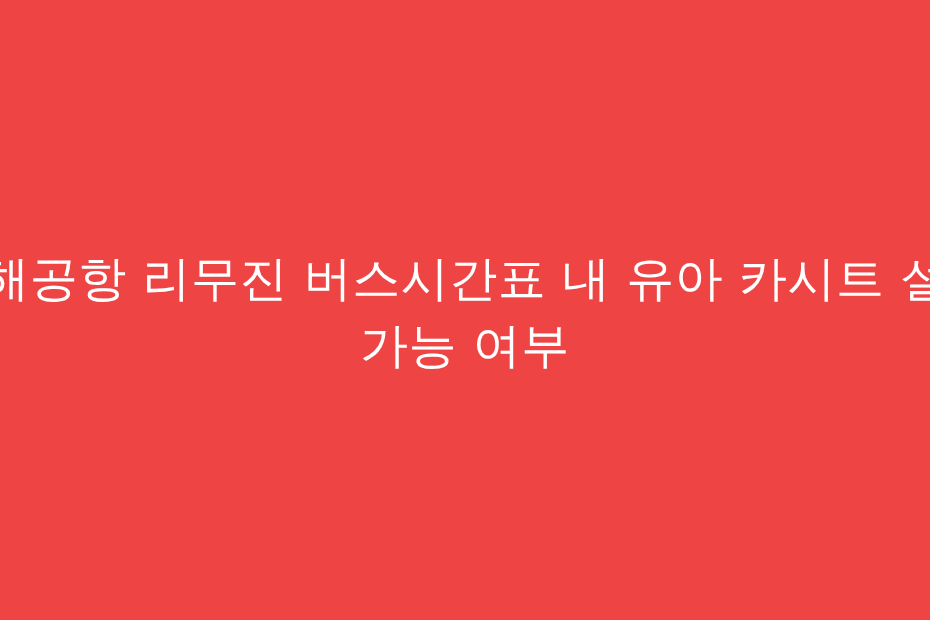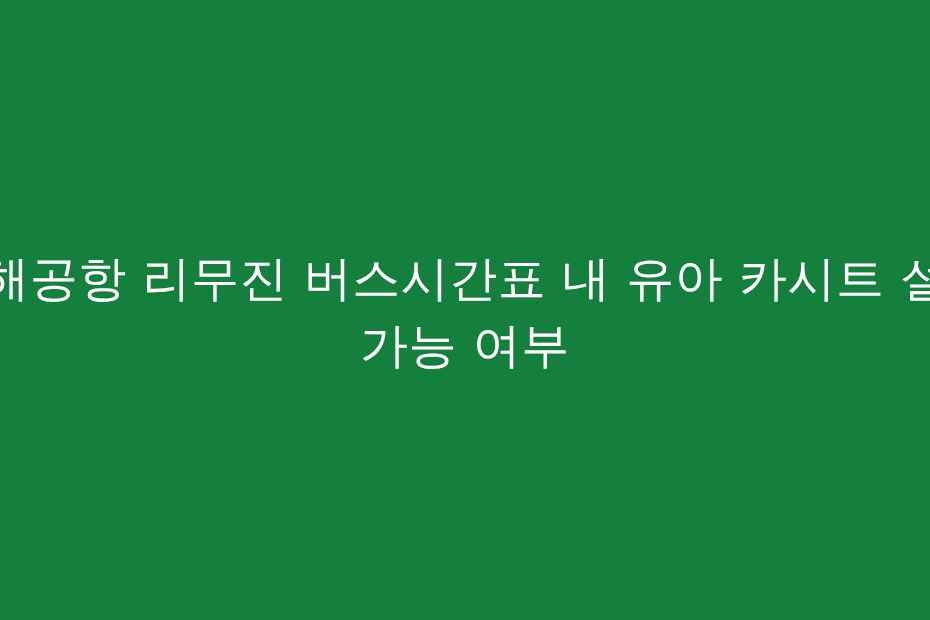--- a/index.html
+++ b/index.html
@@ -15,21 +15,21 @@
     background: #4a8ce0;
     font-family: "DejaVu Sans", "Liberation Sans", sans-serif;
   }
 
   
   .title-card {
     position: relative;
     box-sizing: border-box;
     width: 930px;
     height: 620px;
-    background: #15803d;
+    background: #ef4444;
     overflow: hidden;
   }
 
   
   .headline {
     position: absolute;
     left: 50%;
     top: 245px;
     transform: translateX(-50%);
     width: 1100px;            

